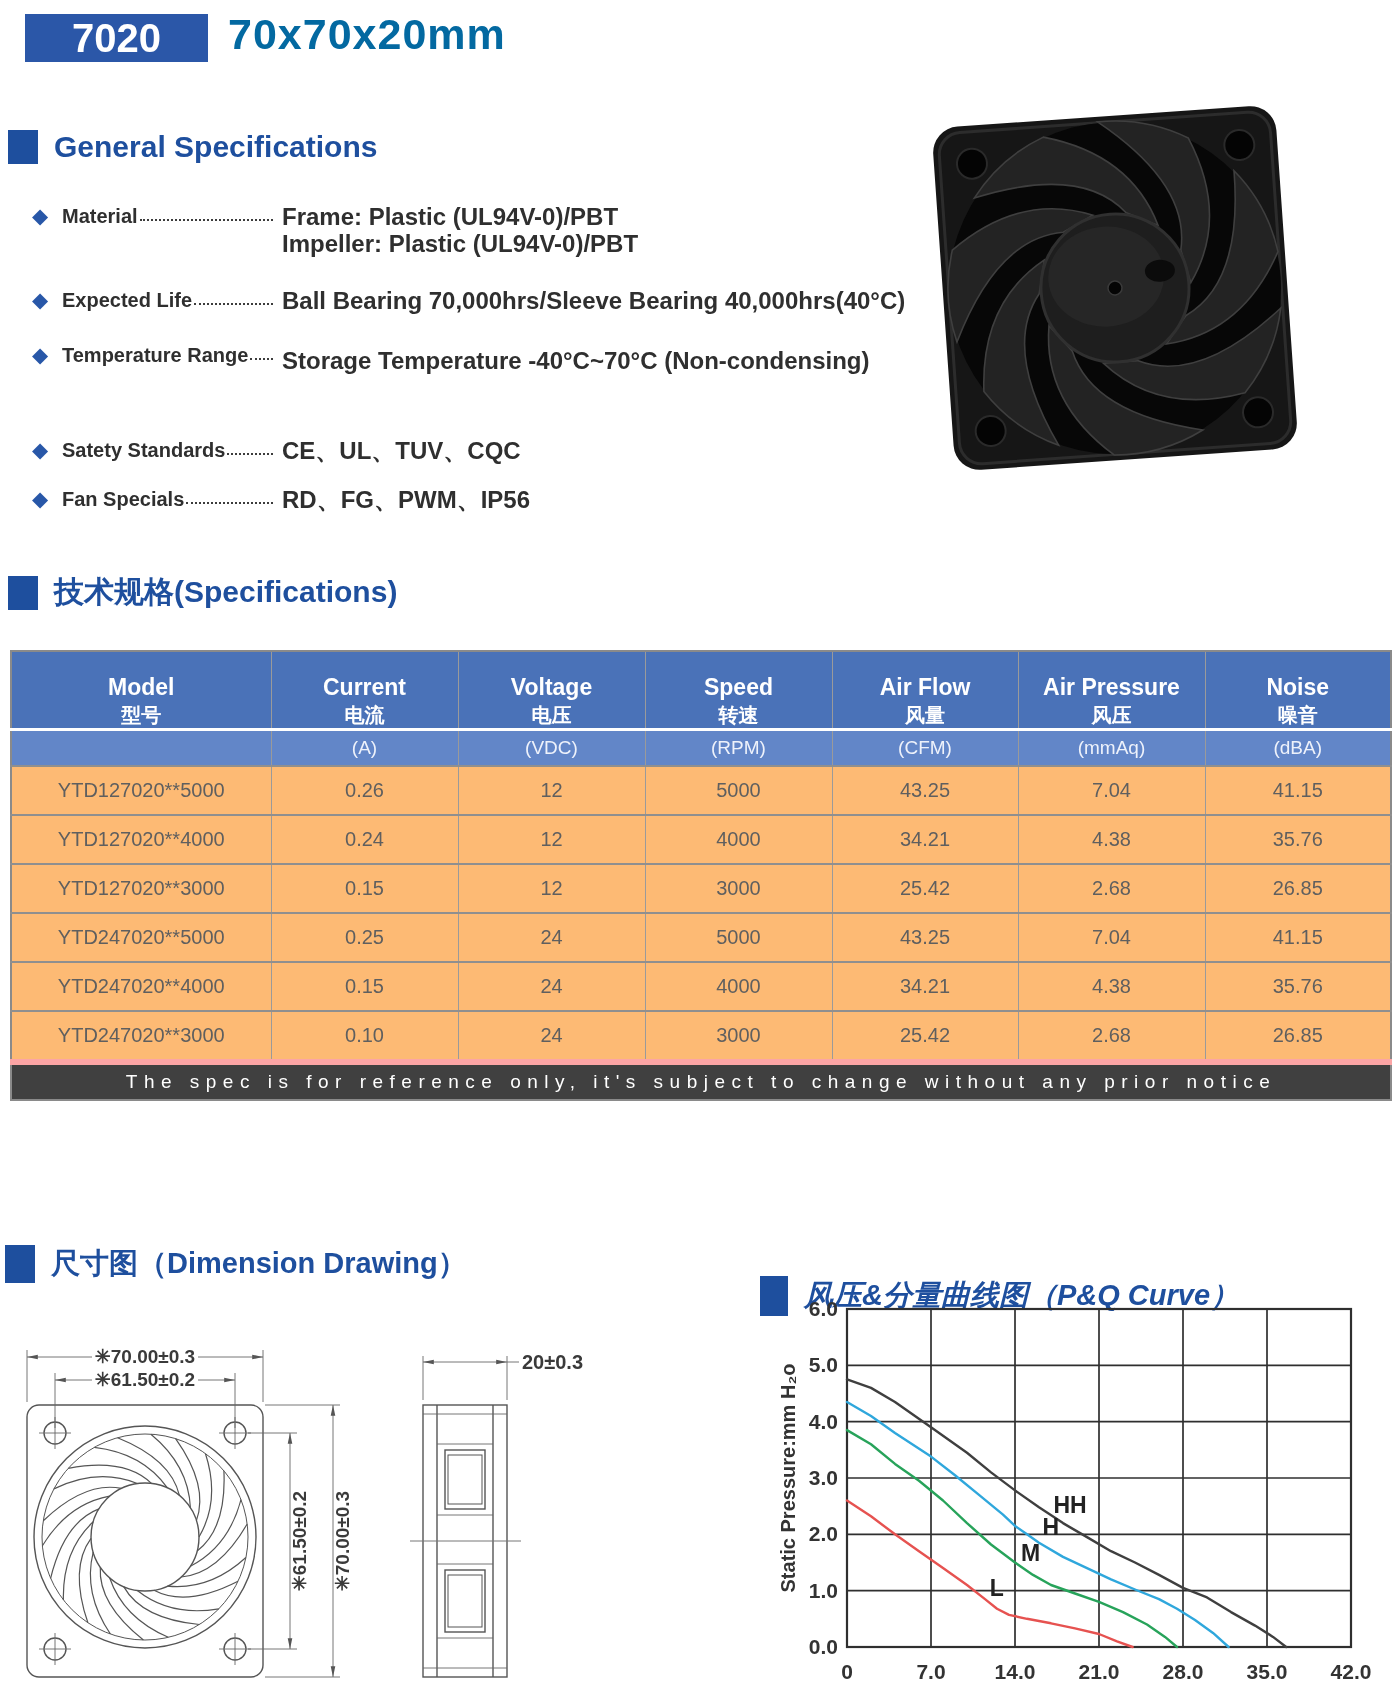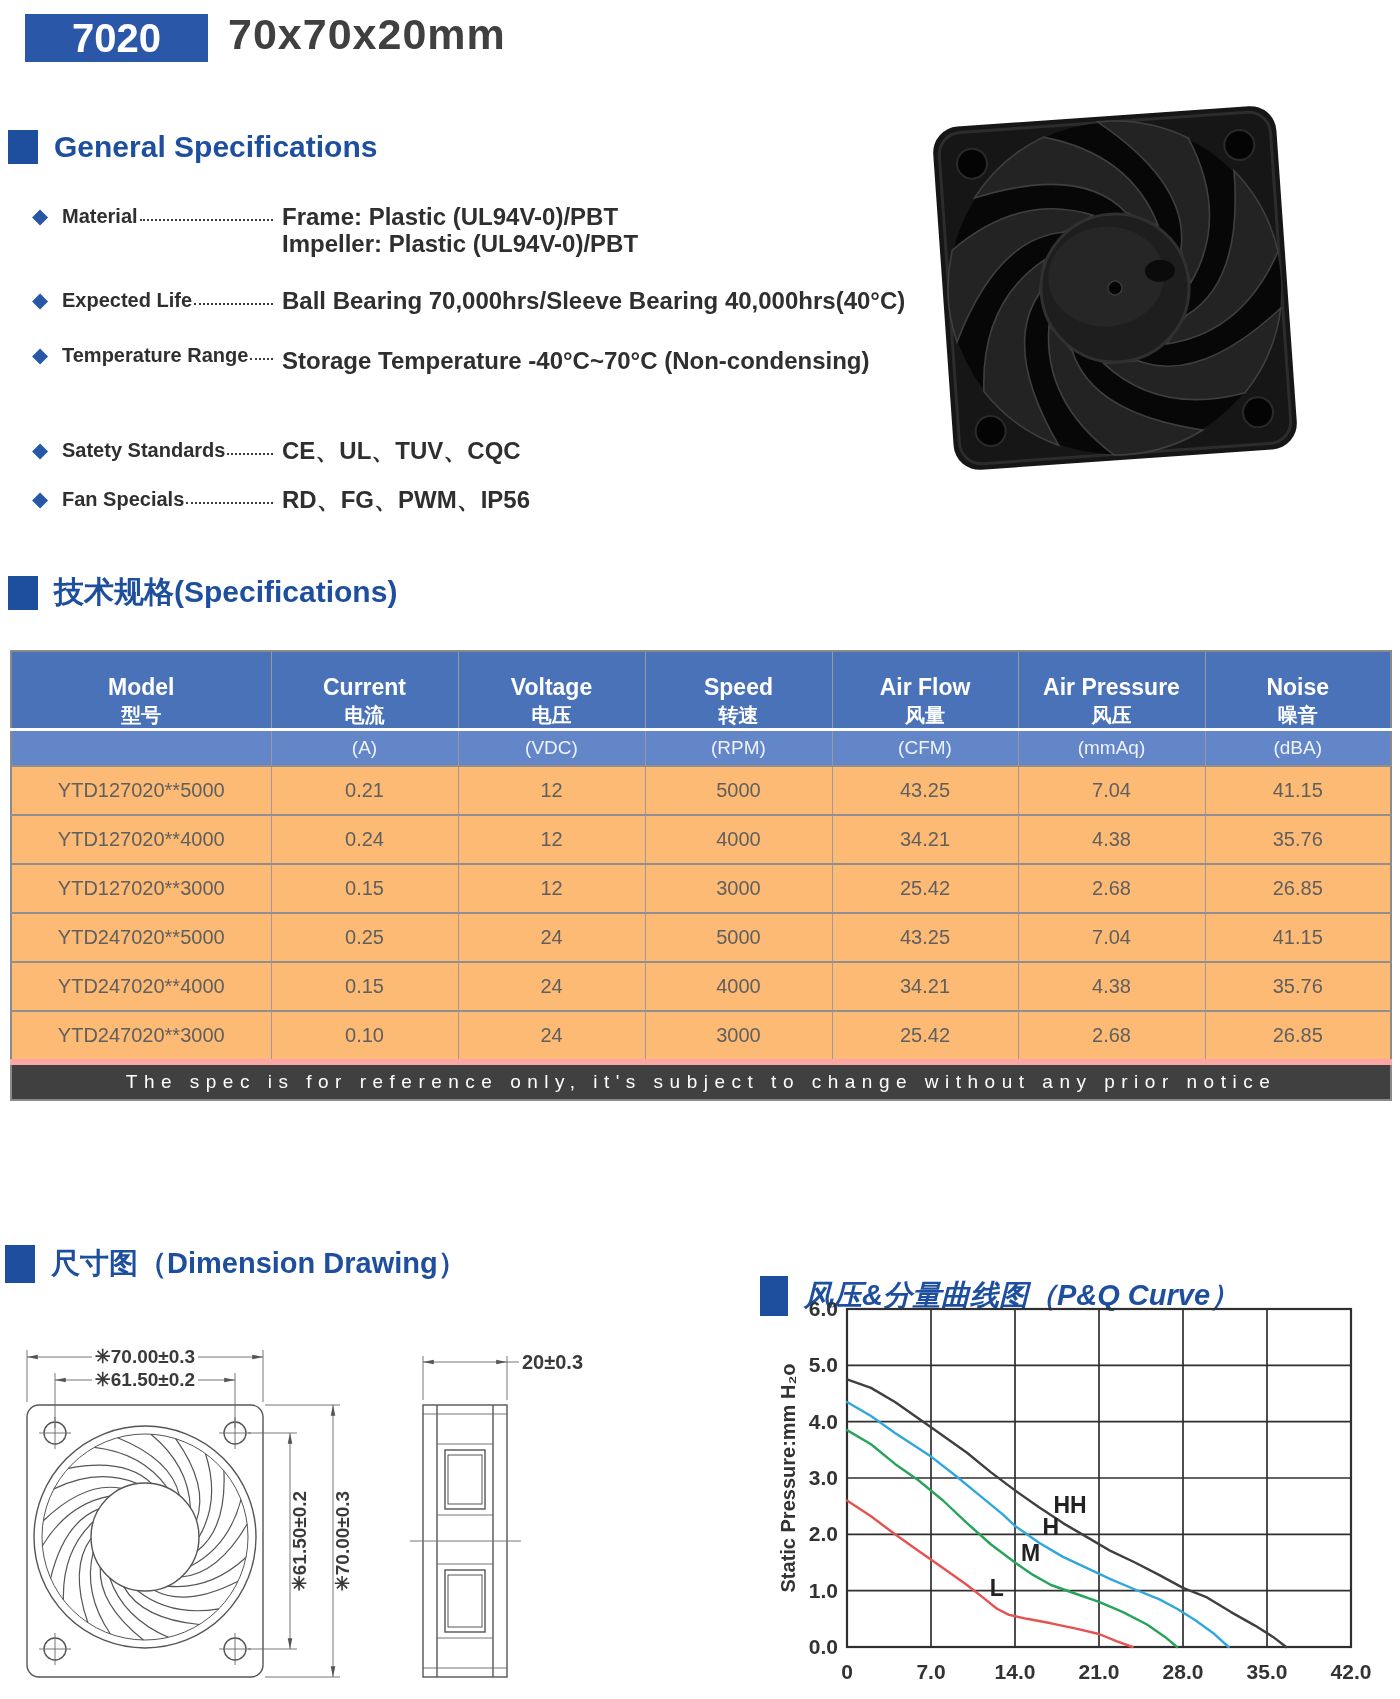--- a/index.html
+++ b/index.html
@@ -2,21 +2,21 @@
 <html><head>
 <meta charset="utf-8">
 <style>
   html,body{margin:0;padding:0;background:#fff;}
   .page{position:relative;width:1400px;height:1699px;background:#ffffff;
         font-family:"Liberation Sans",sans-serif;overflow:hidden;}
 
   
   .model-box{position:absolute;left:25px;top:14px;width:183px;height:48px;background:#2b57a8;
              color:#fff;font-size:40px;font-weight:bold;display:flex;align-items:center;justify-content:center;}
-  .size-label{position:absolute;left:228px;top:10px;font-size:43px;font-weight:bold;color:#404040;letter-spacing:1px;}
+  .size-label{position:absolute;left:228px;top:10px;font-size:43px;font-weight:bold;color:#0369a1;letter-spacing:1px;}
 
   
   .section-title{position:absolute;display:flex;align-items:center;}
   .section-title .sq{width:30px;height:34px;background:#1e4f9e;margin-right:16px;flex:none;}
   .section-title .txt{font-size:30px;font-weight:bold;color:#1e4f9e;white-space:nowrap;}
 
   
   .spec-row{position:absolute;left:32px;display:flex;align-items:flex-start;}
   .spec-row .diamond{color:#2857a8;font-size:21px;width:30px;flex:none;line-height:26px;}
   .spec-label-wrap{width:214px;display:flex;align-items:flex-start;flex:none;}
@@ -186,21 +186,21 @@
           <td></td>
           <td>(A)</td>
           <td>(VDC)</td>
           <td>(RPM)</td>
           <td>(CFM)</td>
           <td>(mmAq)</td>
           <td>(dBA)</td>
         </tr>
         <tr class="data-row">
           <td>YTD127020**5000</td>
-          <td>0.21</td>
+          <td>0.26</td>
           <td>12</td>
           <td>5000</td>
           <td>43.25</td>
           <td>7.04</td>
           <td>41.15</td>
         </tr>
         <tr class="data-row">
           <td>YTD127020**4000</td>
           <td>0.24</td>
           <td>12</td>

